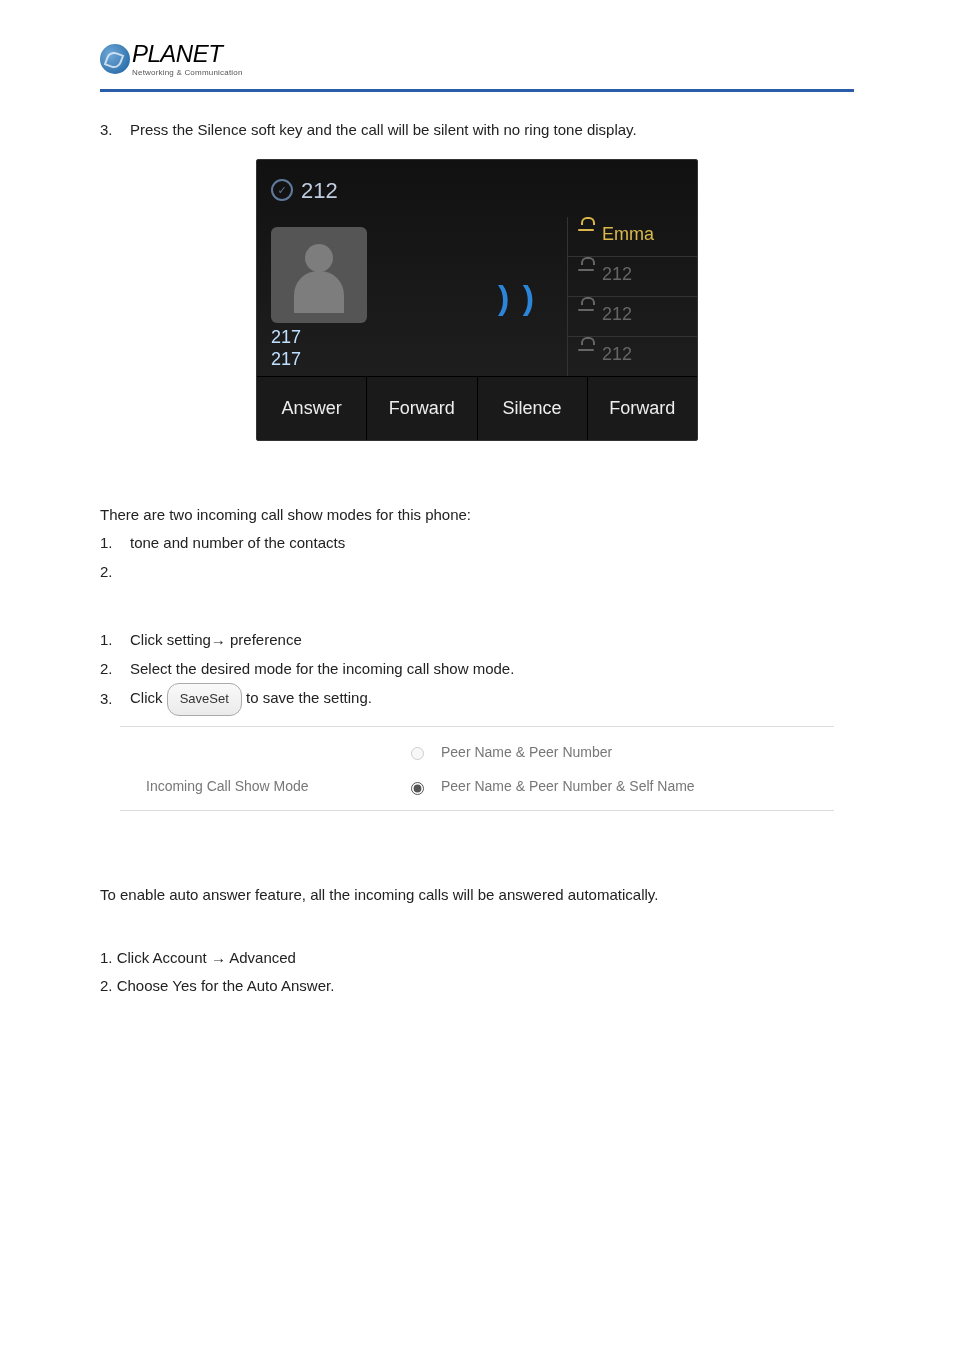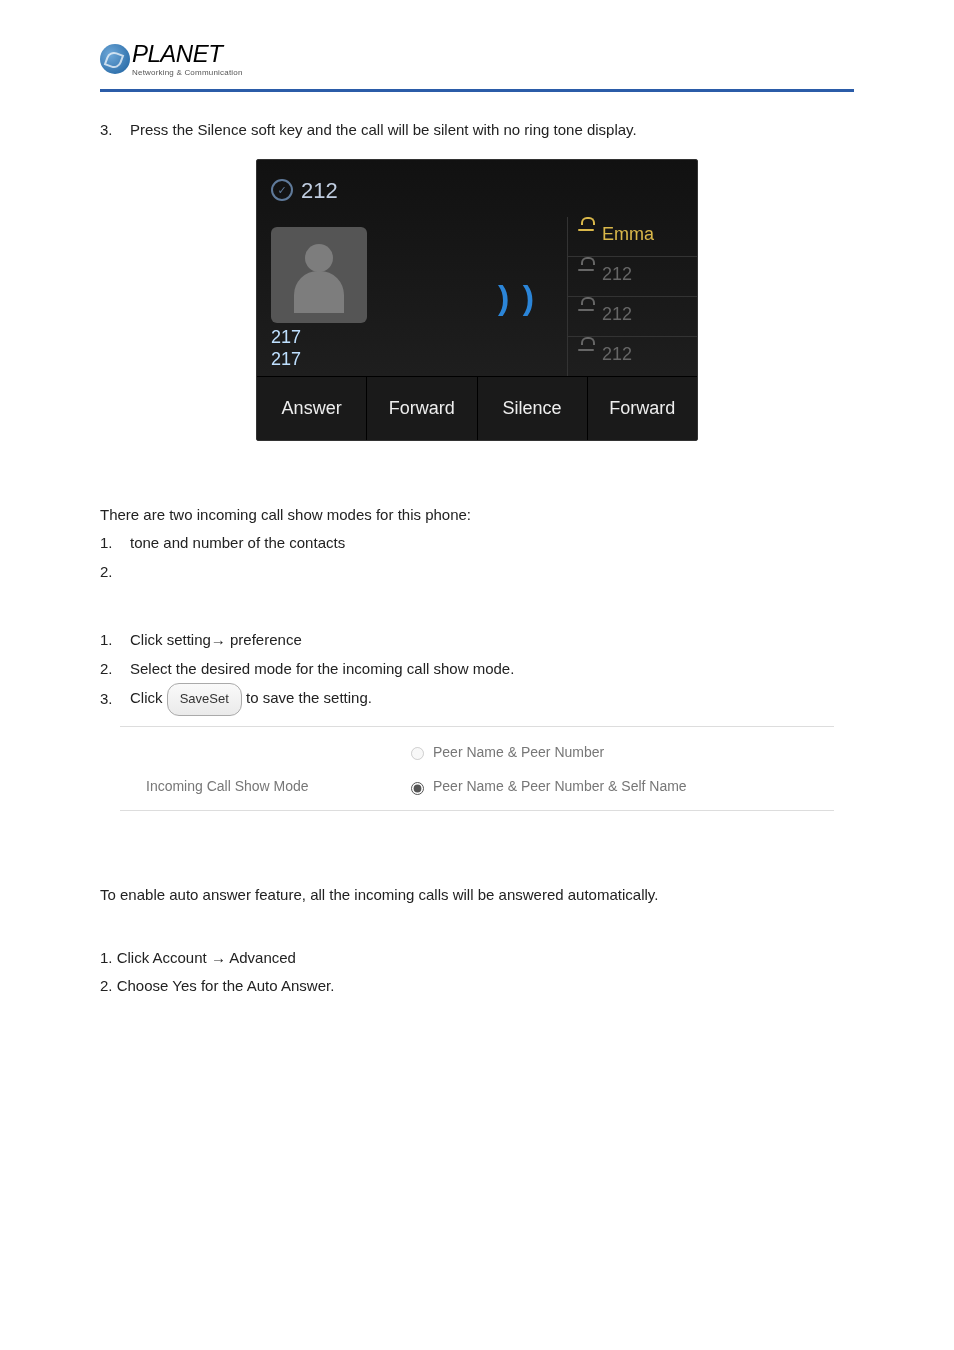--- a/index.html
+++ b/index.html
@@ -35,21 +35,21 @@
 .line-item.active { color: #dab84a; }
 .softkeys { display: flex; background: #1a1a1a; border-top: 1px solid #000; }
 .softkey { flex: 1; text-align: center; padding: 14px 16px; font-size: 18px; color: #eee; border-right: 1px solid #000; }
 .softkey:last-child { border-right: none; }
 .gap { height: 40px; }
 .save-btn { display: inline-block; border: 1px solid #aaa; background: linear-gradient(#fafafa, #eaeaea); padding: 3px 12px; font-size: 13px; color: #333; vertical-align: middle; border-radius: 12px; }
 .setting-row-wrap { margin: 10px 20px 0 20px; }
 .setting-row { display: flex; padding: 12px 26px 0 26px; align-items: flex-end; color: #777; font-size: 14px; }
 .setting-label { width: 260px; }
 .setting-opts { display: flex; flex-direction: column; gap: 8px; }
-.radio-line { display: flex; align-items: center; gap: 6px; }
+.radio-line { display: flex; align-items: center; gap: 14px; }
 input[type=radio] { accent-color: #555; }
 .sep-line { border: none; border-top: 1px solid #ddd; margin: 10px 0 0 0; }
 .sep-line.top { margin: 6px 0 0 0; }
 </style>
 </head>
 <body>
 
 <div class="page">
   <div class="header-area">
     <div class="logo-row">

